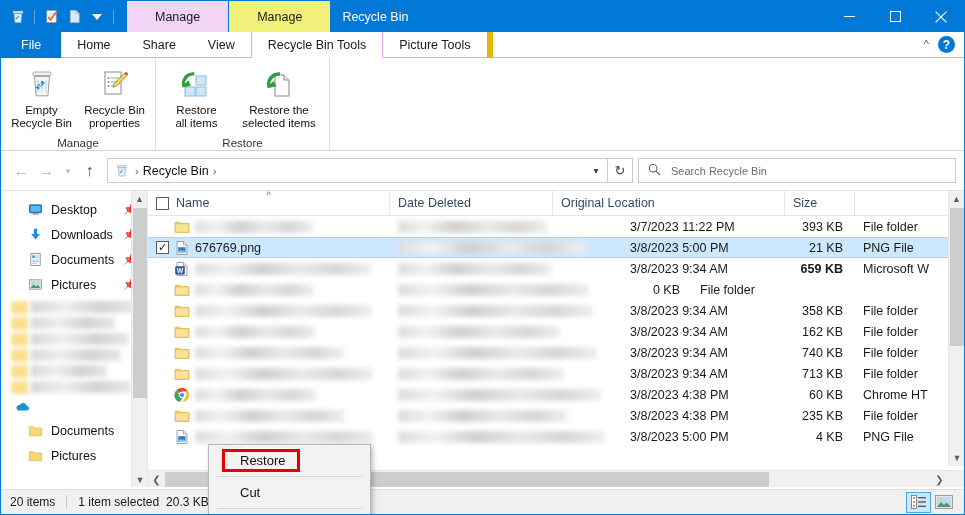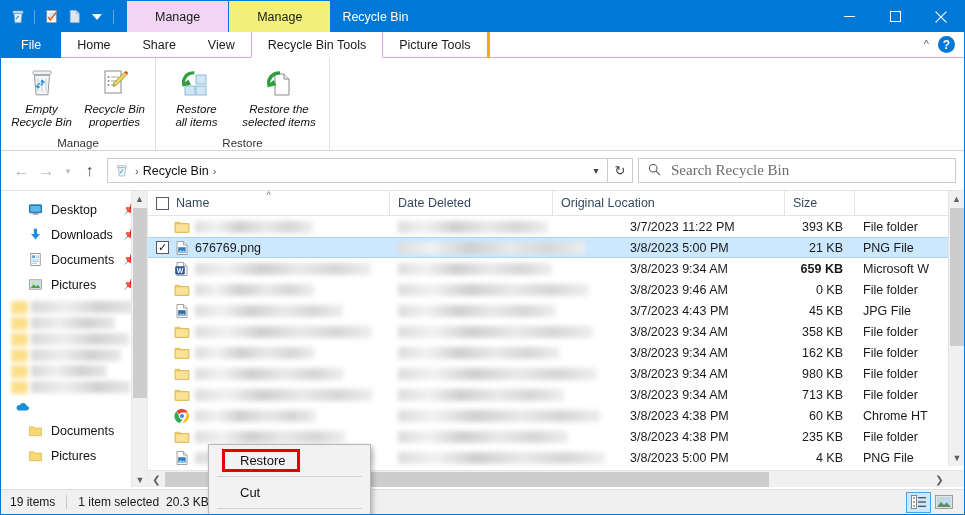--- a/index.html
+++ b/index.html
@@ -91,21 +91,21 @@
     font-size: 12.5px;
   }
   .tab.active-ctx {
     border-left: 1px solid #dfa5e8;
     border-right: 1px solid #dfa5e8;
     border-bottom: 1px solid #ffffff;
     margin-bottom: -1px;
     background: #fff;
   }
   .tab.inactive-ctx {
-    border-right: 3px solid #eab308;
+    border-right: 6px solid #eab308;
   }
   .tabrow-right {
     margin-left: auto;
     display: flex; align-items: center; gap: 9px;
     padding-right: 9px;
   }
   .chev-up {
     color: #555; font-size: 11px; line-height: 1;
   }
   .help-ico {
@@ -125,23 +125,22 @@
     align-items: stretch;
   }
   .rgroup {
     display: flex; flex-direction: column;
     align-items: center;
     border-right: 1px solid #e0e0e0;
     padding: 0 4px;
     height: 93px;
   }
   .rgroup-items {
-    display: flex; flex: 1; align-items: flex-start;
+    display: flex; flex: 1; align-items: center;
     padding-top: 4px;
-    font-style: italic;
   }
   .rbtn {
     width: 73px;
     display: flex; flex-direction: column;
     align-items: center;
     padding: 3px 2px;
   }
   .rbtn-ico {
     height: 36px;
     display: flex; align-items: center; justify-content: center;
@@ -198,21 +197,21 @@
     display: flex; align-items: center; justify-content: center;
     color: #444; font-size: 13px;
   }
   .searchbox {
     width: 318px; height: 25px;
     border: 1px solid #cbcbcb;
     margin-left: 5px;
     display: flex; align-items: center;
     padding-left: 9px; gap: 10px;
   }
-  .search-ph { font-size: 15px; color: #6d6d6d; font-family: Liberation Serif, serif; }
+  .search-ph { font-size: 11px; color: #6d6d6d; }
 
   
   .main {
     position: relative;
     display: flex;
     height: 297px;
     border-top: 1px solid #e3e3e3;
   }
 
   
@@ -769,43 +768,22 @@
                 <svg width="16" height="16" viewBox="0 0 16 16">
                   <path d="M1.2 3.2h4.6l1.4 1.5h7.6v8.6H1.2z" fill="#f8d775" stroke="#d8b043" stroke-width="0.7"></path>
                   <path d="M1.2 4.7h13.6v8.6H1.2z" fill="#fbe296" stroke="#d8b043" stroke-width="0.7"></path>
                 </svg>
               </span>
               <span class="blurcell" style="width: 119px;"></span>
             </div>
             <div class="cell txt" style="width: 232px;">
               <span class="blurcell" style="width: 191px;"></span>
             </div>
-            <div class="cell txt" style="width: 163px;">3/8/2023 9:46 AM</div>
             <div class="cell num" style="width: 70px;">0 KB</div>
             <div class="cell txt" style="width: 85px;">File folder</div>
-          </div>
-          <div class="row">
-            <div class="cell name" style="width: 242px;">
-              <span class="rowchk" style="visibility: hidden;"></span>
-              <span class="ficon">
-                <svg width="16" height="16" viewBox="0 0 16 16">
-                  <path d="M3 1.5h6.5L13 5v9.5H3z" fill="#fff" stroke="#8a8a8a" stroke-width="0.8"></path>
-                  <path d="M9.5 1.5V5H13" fill="#e8e8e8" stroke="#8a8a8a" stroke-width="0.7"></path>
-                  <rect x="4.2" y="7.2" width="7.4" height="5.6" fill="#2f6fa8"></rect>
-                  <path d="M4.2 12.8l2.2-2.8 1.6 1.8 1.4-1.5 2.2 2.5z" fill="#8fc8e8"></path>
-                </svg>
-              </span>
-              <span class="blurcell" style="width: 148px;"></span>
-            </div>
-            <div class="cell txt" style="width: 232px;">
-              <span class="blurcell" style="width: 158px;"></span>
-            </div>
-            <div class="cell txt" style="width: 163px;">3/7/2023 4:43 PM</div>
-            <div class="cell num" style="width: 70px;">45 KB</div>
-            <div class="cell txt" style="width: 85px;">JPG File</div>
           </div>
           <div class="row">
             <div class="cell name" style="width: 242px;">
               <span class="rowchk" style="visibility: hidden;"></span>
               <span class="ficon">
                 <svg width="16" height="16" viewBox="0 0 16 16">
                   <path d="M1.2 3.2h4.6l1.4 1.5h7.6v8.6H1.2z" fill="#f8d775" stroke="#d8b043" stroke-width="0.7"></path>
                   <path d="M1.2 4.7h13.6v8.6H1.2z" fill="#fbe296" stroke="#d8b043" stroke-width="0.7"></path>
                 </svg>
               </span>
@@ -844,21 +822,21 @@
                   <path d="M1.2 3.2h4.6l1.4 1.5h7.6v8.6H1.2z" fill="#f8d775" stroke="#d8b043" stroke-width="0.7"></path>
                   <path d="M1.2 4.7h13.6v8.6H1.2z" fill="#fbe296" stroke="#d8b043" stroke-width="0.7"></path>
                 </svg>
               </span>
               <span class="blurcell" style="width: 149px;"></span>
             </div>
             <div class="cell txt" style="width: 232px;">
               <span class="blurcell" style="width: 199px;"></span>
             </div>
             <div class="cell txt" style="width: 163px;">3/8/2023 9:34 AM</div>
-            <div class="cell num" style="width: 70px;">980 KB</div>
+            <div class="cell num" style="width: 70px;">740 KB</div>
             <div class="cell txt" style="width: 85px;">File folder</div>
           </div>
           <div class="row">
             <div class="cell name" style="width: 242px;">
               <span class="rowchk" style="visibility: hidden;"></span>
               <span class="ficon">
                 <svg width="16" height="16" viewBox="0 0 16 16">
                   <path d="M1.2 3.2h4.6l1.4 1.5h7.6v8.6H1.2z" fill="#f8d775" stroke="#d8b043" stroke-width="0.7"></path>
                   <path d="M1.2 4.7h13.6v8.6H1.2z" fill="#fbe296" stroke="#d8b043" stroke-width="0.7"></path>
                 </svg>
@@ -953,21 +931,21 @@
       <div class="ctxitem">Cut</div>
       <div class="ctxsep"></div>
       <div class="ctxitem">Delete</div>
 
     </div>
     <div class="hilite-box"></div>
 
   </div>
 
   <div class="statusbar">
-    <span class="st-txt">19 items</span>
+    <span class="st-txt">20 items</span>
     <span class="st-sep"></span>
     <span class="st-txt">1 item selected</span>
     <span class="st-txt" style="margin-left:7px">20.3 KB</span>
     <span class="st-sep"></span>
 
     <div class="viewbtns">
       <div class="vbtn sel">
         <svg width="16" height="14" viewBox="0 0 16 14">
           <rect x="0.5" y="0.5" width="5" height="13" fill="#fff" stroke="#6d6d6d" stroke-width="0.8"></rect>
           <circle cx="3" cy="3" r="0.9" fill="#8a7a5a"></circle>

